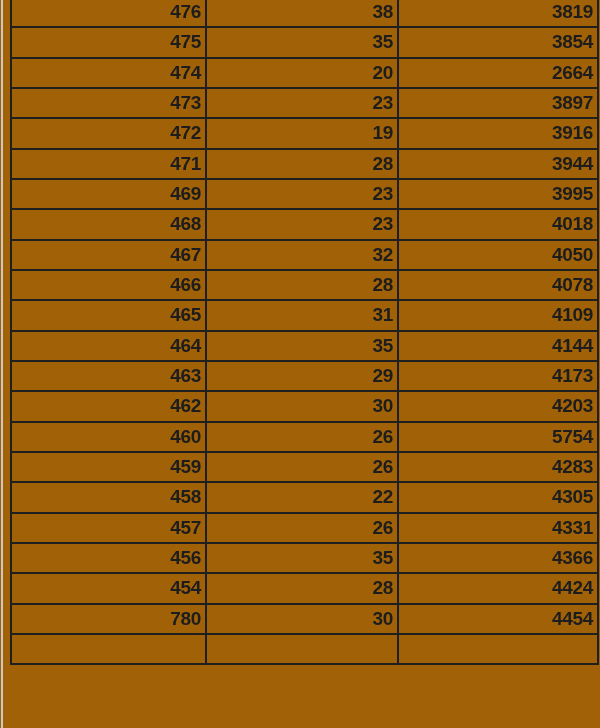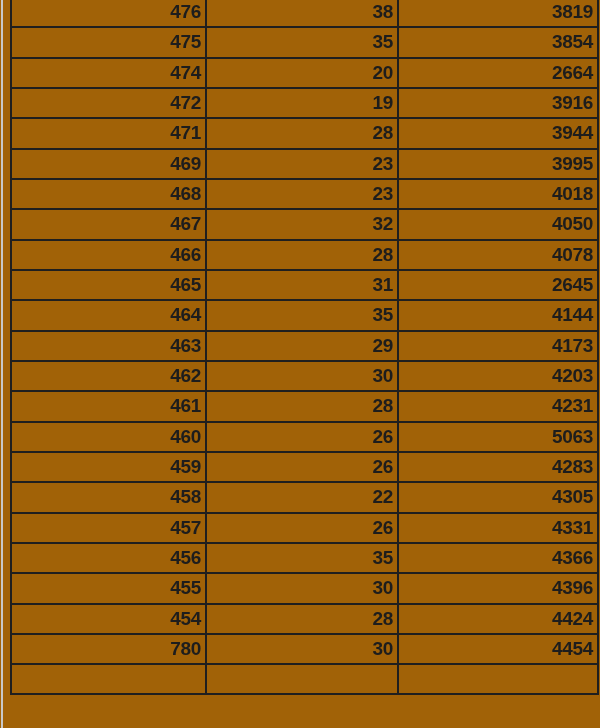--- a/index.html
+++ b/index.html
@@ -71,20 +71,25 @@
           <td>475</td>
           <td>35</td>
           <td>3854</td>
         </tr>
         <tr>
           <td>474</td>
           <td>20</td>
           <td>2664</td>
         </tr>
         <tr>
+          <td>473</td>
+          <td>23</td>
+          <td>3897</td>
+        </tr>
+        <tr>
           <td>472</td>
           <td>19</td>
           <td>3916</td>
         </tr>
         <tr>
           <td>471</td>
           <td>28</td>
           <td>3944</td>
         </tr>
         <tr>
@@ -103,46 +108,41 @@
           <td>4050</td>
         </tr>
         <tr>
           <td>466</td>
           <td>28</td>
           <td>4078</td>
         </tr>
         <tr>
           <td>465</td>
           <td>31</td>
-          <td>2645</td>
+          <td>4109</td>
         </tr>
         <tr>
           <td>464</td>
           <td>35</td>
           <td>4144</td>
         </tr>
         <tr>
           <td>463</td>
           <td>29</td>
           <td>4173</td>
         </tr>
         <tr>
           <td>462</td>
           <td>30</td>
           <td>4203</td>
         </tr>
         <tr>
-          <td>461</td>
-          <td>28</td>
-          <td>4231</td>
-        </tr>
-        <tr>
           <td>460</td>
           <td>26</td>
-          <td>5063</td>
+          <td>5754</td>
         </tr>
         <tr>
           <td>459</td>
           <td>26</td>
           <td>4283</td>
         </tr>
         <tr>
           <td>458</td>
           <td>22</td>
           <td>4305</td>
@@ -151,25 +151,20 @@
           <td>457</td>
           <td>26</td>
           <td>4331</td>
         </tr>
         <tr>
           <td>456</td>
           <td>35</td>
           <td>4366</td>
         </tr>
         <tr>
-          <td>455</td>
-          <td>30</td>
-          <td>4396</td>
-        </tr>
-        <tr>
           <td>454</td>
           <td>28</td>
           <td>4424</td>
         </tr>
         <tr>
           <td>780</td>
           <td>30</td>
           <td>4454</td>
         </tr>
         <tr class="partial">

